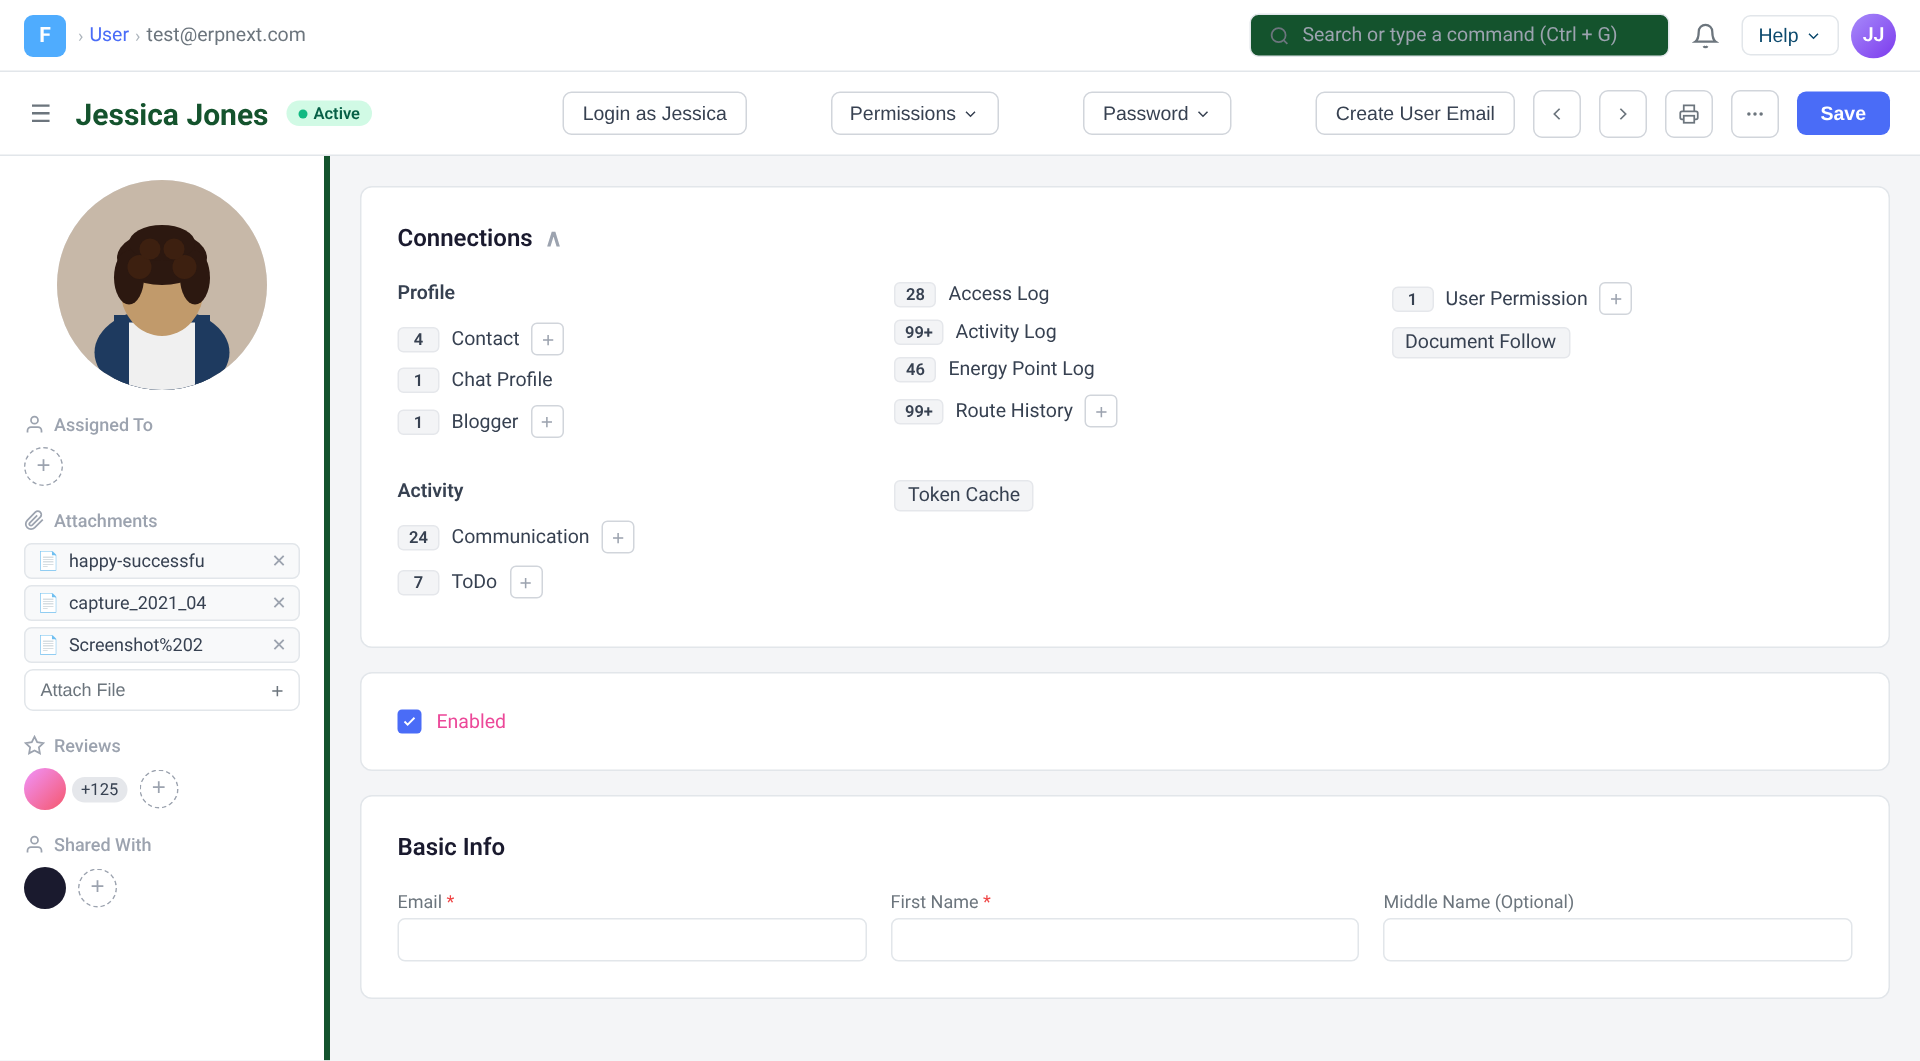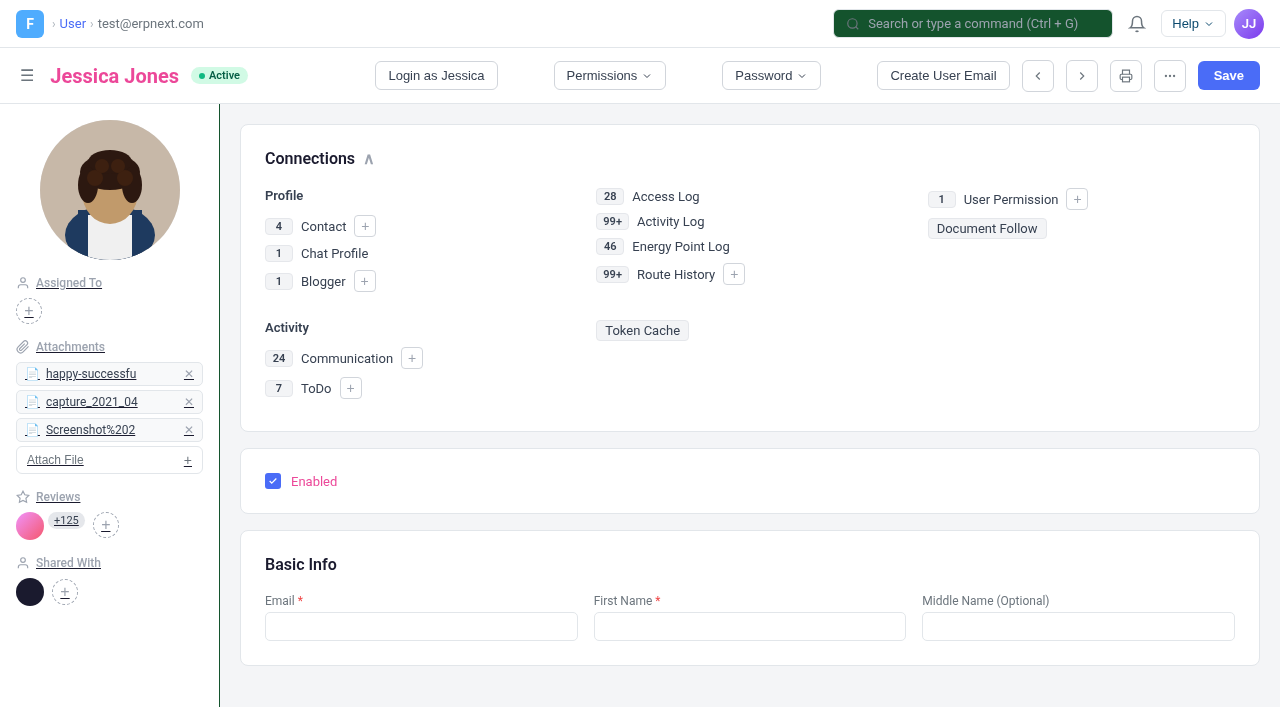--- a/index.html
+++ b/index.html
@@ -32,21 +32,21 @@
       border: 1px solid #e2e6ea; border-radius: 6px; padding: 5px 10px; cursor: pointer; font-size: 13px; color: #0c4a6e;
     }
     .avatar-nav { width: 30px; height: 30px; border-radius: 50%; overflow: hidden; background: #ccc; }
 
     
     .page-header {
       display: flex; align-items: center; background: #fff; height: 56px;
       padding: 0 20px; border-bottom: 1px solid #e2e6ea; gap: 12px;
     }
     .menu-icon { color: #6c757d; cursor: pointer; font-size: 16px; margin-right: 4px; }
-    .page-title { font-size: 20px; font-weight: 700; color: #ec4899; }
+    .page-title { font-size: 20px; font-weight: 700; color: #14532d; }
     .status-badge {
       background: #d1fae5; color: #065f46; font-size: 11px; font-weight: 600;
       padding: 2px 8px; border-radius: 10px; display: flex; align-items: center; gap: 4px;
     }
     .status-dot { width: 6px; height: 6px; border-radius: 50%; background: #10b981; }
     .header-spacer { flex: 1; }
     .header-btn {
       border: 1px solid #d1d5db; background: #fff; border-radius: 6px;
       padding: 6px 12px; cursor: pointer; font-size: 13px; color: #374151;
       display: flex; align-items: center; gap: 4px; margin-left: 44px;
@@ -55,22 +55,22 @@
       background: #4a6cf7; color: #fff; border: none; border-radius: 6px;
       padding: 7px 16px; cursor: pointer; font-size: 13px; font-weight: 600;
     }
     .btn-icon { width: 32px; height: 32px; border: 1px solid #d1d5db; background: #fff; border-radius: 6px; cursor: pointer; display: flex; align-items: center; justify-content: center; color: #6c757d; }
 
     
     .main-layout { display: flex; height: calc(100vh - 104px); overflow: hidden; }
 
     
     .sidebar {
-      width: 220px; background: #fff; border-right: 1px solid #14532d;
-      padding: 16px; overflow-y: auto; flex-shrink: 0; text-decoration: underline;
+      width: 220px; background: #fff; border-right: 4px solid #14532d;
+      padding: 16px; overflow-y: auto; flex-shrink: 0;
     }
     .profile-pic {
       width: 140px; height: 140px; border-radius: 50%; overflow: hidden;
       margin: 0 auto 16px; background: #e5e7eb;
     }
     .sidebar-section { margin-bottom: 16px; }
     .sidebar-label {
       font-size: 12px; color: #9ca3af; font-weight: 500; display: flex; align-items: center; gap: 6px; margin-bottom: 8px;
     }
     .sidebar-label svg { width: 14px; height: 14px; }
@@ -83,21 +83,21 @@
       border: 1px solid #e2e6ea; border-radius: 5px; padding: 4px 8px; margin-bottom: 4px; font-size: 12px;
     }
     .attachment-icon { color: #6c757d; font-size: 12px; }
     .attachment-name { flex: 1; overflow: hidden; text-overflow: ellipsis; white-space: nowrap; color: #374151; }
     .attachment-remove { color: #9ca3af; cursor: pointer; font-size: 12px; }
     .attach-file-btn {
       display: flex; align-items: center; gap: 6px; border: 1px solid #e2e6ea;
       border-radius: 6px; padding: 5px 10px; background: #fff; cursor: pointer; font-size: 12px; color: #6c757d; width: 100%;
     }
     .reviews-section { margin-bottom: 16px; }
-    .review-avatars { display: flex; align-items: flex-start; gap: 4px; }
+    .review-avatars { display: flex; align-items: center; gap: 4px; }
     .review-avatar { width: 28px; height: 28px; border-radius: 50%; overflow: hidden; }
     .review-count { background: #e5e7eb; border-radius: 10px; padding: 2px 6px; font-size: 11px; color: #374151; }
     .shared-section { }
     .shared-avatar { width: 28px; height: 28px; border-radius: 50%; background: #1a1a2e; }
 
     
     .content-area { flex: 1; overflow-y: auto; padding: 20px; }
 
     
     .card { background: #fff; border: 1px solid #e2e6ea; border-radius: 8px; padding: 24px; margin-bottom: 16px; }

